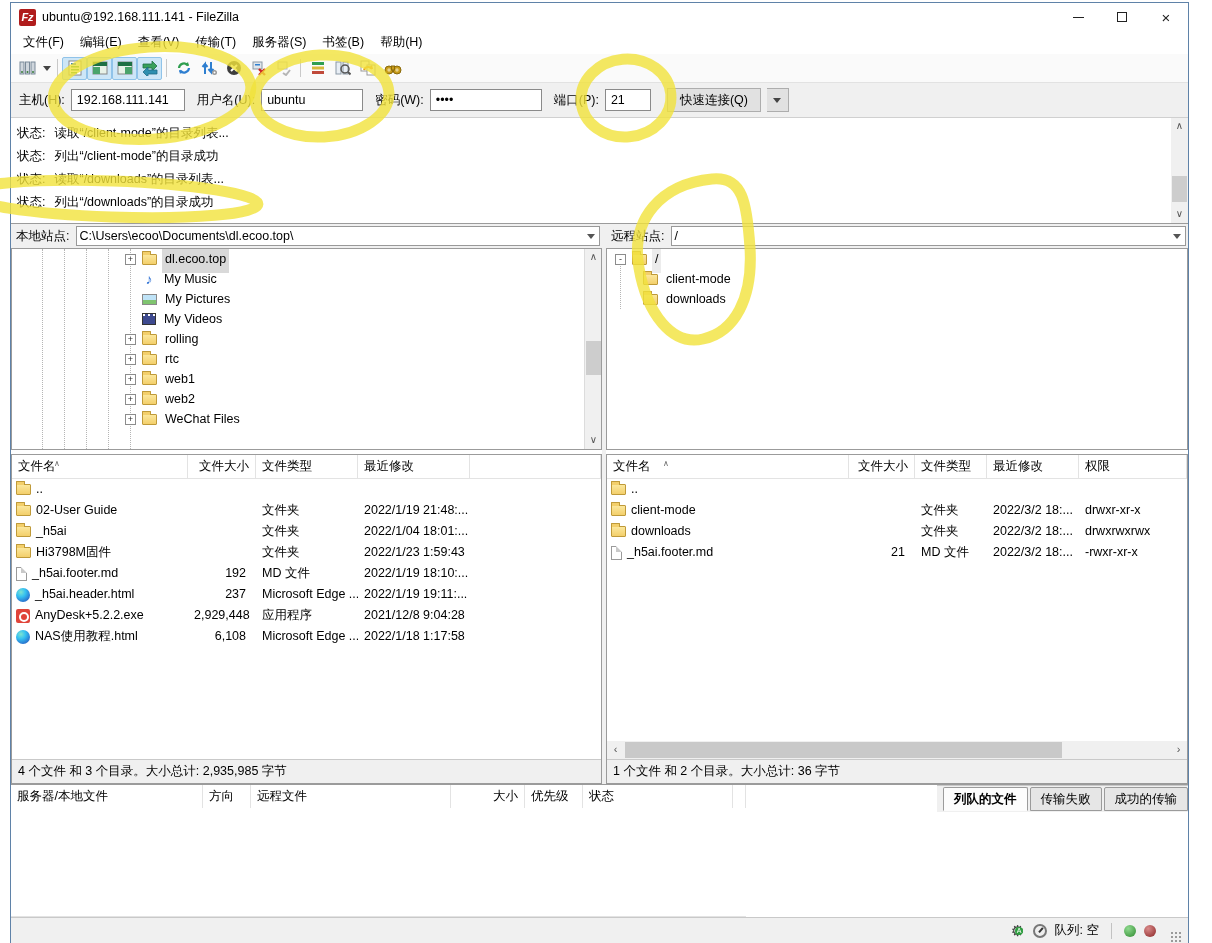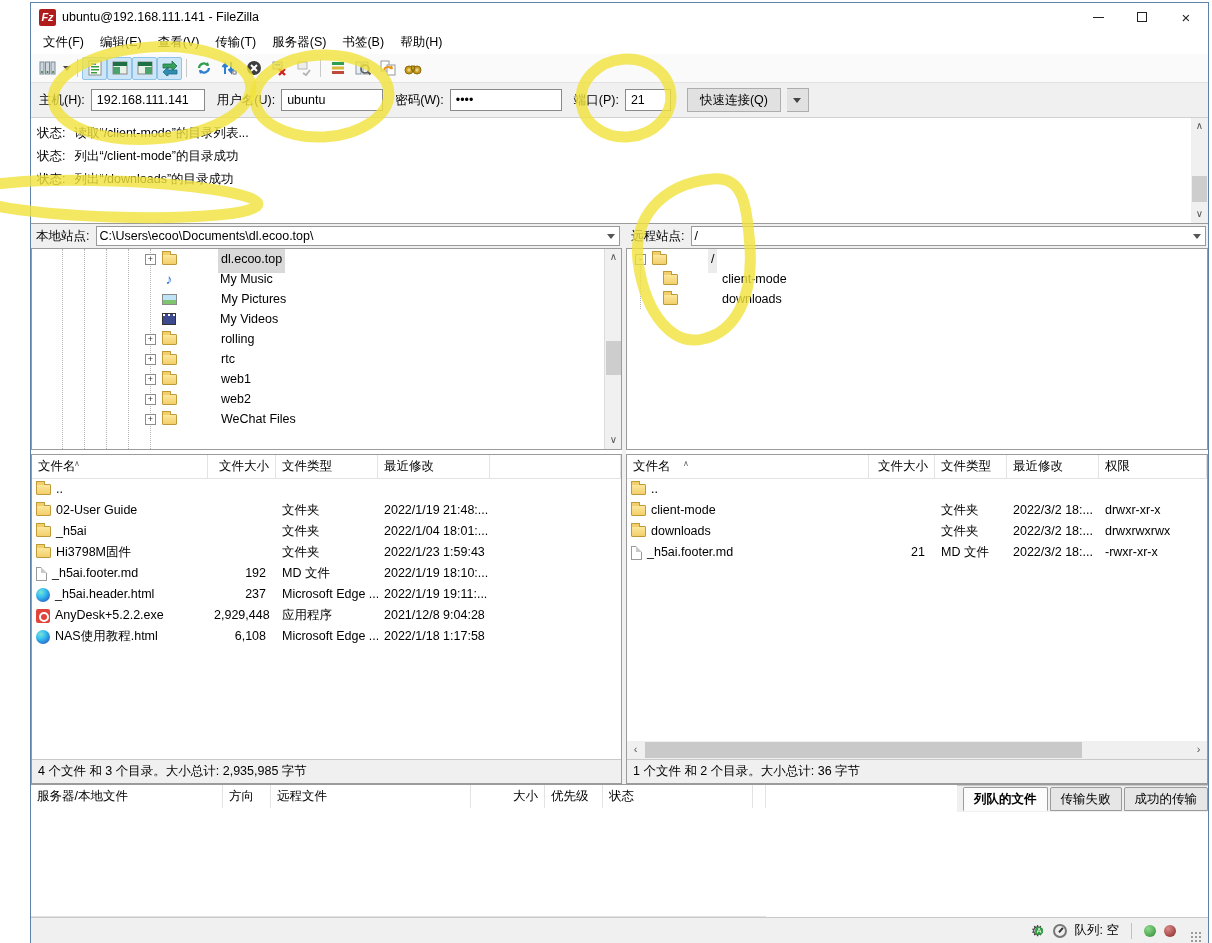--- a/index.html
+++ b/index.html
@@ -1,18 +1,18 @@
 <!DOCTYPE html>
 <html><head>
 <meta charset="utf-8">
 <style>
   * { margin:0; padding:0; box-sizing:border-box; }
   html,body { width:1212px; height:943px; background:#fff; overflow:hidden;
               font-family:"Liberation Sans","DejaVu Sans",sans-serif; font-size:12.5px; color:#000; }
-  .window { position:absolute; left:30px; top:2px; width:1179px; height:941px;
+  .window { position:absolute; left:10px; top:2px; width:1179px; height:941px;
             border:1px solid #5f82a8; background:#fff; display:flex; flex-direction:column; }
   
   .titlebar { height:28px; display:flex; align-items:center; background:#fff; flex:0 0 auto; }
   .app-ico { width:17px; height:17px; margin:0 6px 0 8px; background:#b01c1c; color:#fff;
              font-weight:bold; font-style:italic; font-size:11px; text-align:center; line-height:17px;
              border-radius:2px; }
   .title-text { flex:1; font-size:12.5px; }
   .win-btn { width:44px; height:28px; display:flex; align-items:center; justify-content:center; color:#222; }
   .glyph-min { width:11px; height:1px; background:#222; }
   .glyph-max { width:10px; height:10px; border:1px solid #222; }
@@ -58,21 +58,21 @@
   .combo .chev { position:absolute; right:4px; top:7px; width:0; height:0;
                  border-left:4px solid transparent; border-right:4px solid transparent; border-top:5px solid #555; }
   .treebox { height:202px; background:#fff; border:1px solid #9b9b9b; position:relative; overflow:hidden; flex:0 0 auto; }
   .guides { position:absolute; top:0; bottom:0; left:0; right:0; pointer-events:none; }
   .guide { position:absolute; top:0; bottom:0; border-left:1px dotted #b5b5b5; }
   .tree-item { height:20px; display:flex; align-items:center; white-space:nowrap; position:relative; }
   .expander { width:11px; height:11px; border:1px solid #8c8c8c; background:#fff; font-size:9px; line-height:9px;
               text-align:center; color:#333; flex:0 0 auto; }
   .exp-spacer { width:11px; flex:0 0 auto; }
   .t-ico { margin:0 5px 0 6px; flex:0 0 auto; }
-  .t-label { padding:7px 3px;margin-left:36px; }
+  .t-label { padding:7px 3px; }
   .t-label.sel { background:#d9d9d9; }
   
   .folder-ico { width:15px; height:11px; background:linear-gradient(#fbe79c,#f3cf6b); border:1px solid #bf9a39;
                 border-radius:1px; position:relative; }
   .folder-ico::before { content:""; position:absolute; left:-1px; top:-4px; width:7px; height:3px;
                         background:#f3cf6b; border:1px solid #bf9a39; border-bottom:none; border-radius:1px 1px 0 0; }
   .file-ico { width:11px; height:14px; background:#fff; border:1px solid #9a9a9a; position:relative; }
   .file-ico::before { content:""; position:absolute; right:-1px; top:-1px; border:3px solid;
                       border-color:#fff #fff #c9c9c9 #c9c9c9; }
   .edge-ico { width:14px; height:14px; border-radius:50%;
@@ -292,20 +292,21 @@
     <div class="qc-btn">快速连接(Q)</div>
     <div class="qc-split">
         <span class="caret-down"></span>
       </div>
   </div>
 
   <div class="logpane">
     <div class="log-lines">
       <div class="log-line"><span class="log-prefix">状态:</span> <span>读取“/client-mode”的目录列表...</span></div>
       <div class="log-line"><span class="log-prefix">状态:</span> <span>列出“/client-mode”的目录成功</span></div>
+      <div class="log-line"><span class="log-prefix">状态:</span> <span>读取“/downloads”的目录列表...</span></div>
       <div class="log-line"><span class="log-prefix">状态:</span> <span>列出“/downloads”的目录成功</span></div>
     </div>
     <div class="vscroll">
       <span class="arr up">∧</span>
       <div class="vthumb" style="top:58px; height:26px;"></div>
       <span class="arr down">∨</span>
     </div>
   </div>
 
   <div class="main">

